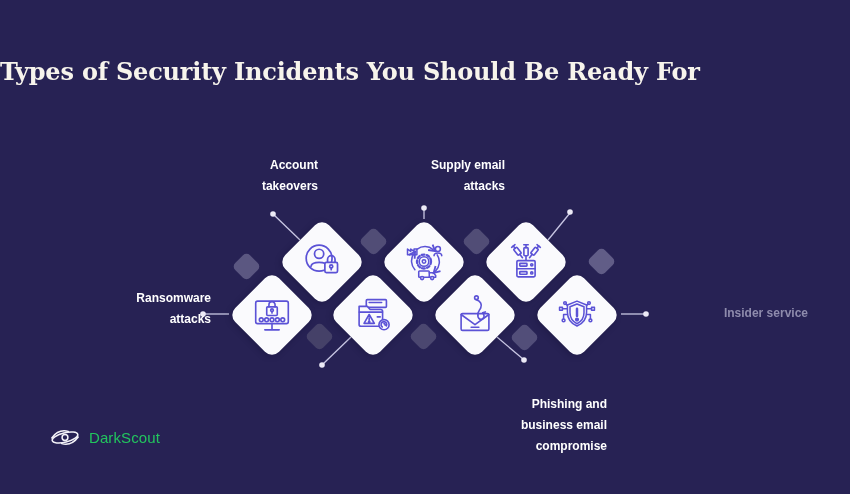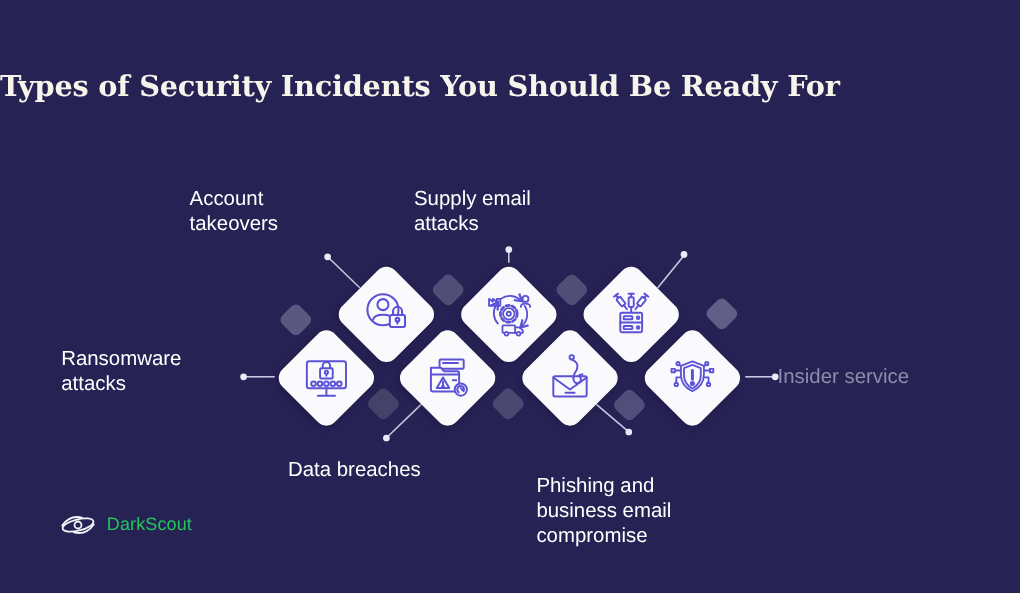--- a/index.html
+++ b/index.html
@@ -6,22 +6,22 @@
   .canvas{position:relative;width:850px;height:494px;background:#272254;overflow:hidden;
           font-family:"Liberation Sans",sans-serif;}
   .title{position:absolute;top:57px;left:0;width:100%;text-align:left;
          font-family:"DejaVu Serif",serif;font-weight:700;font-size:24px;line-height:30px;
          color:#f7f4ec;letter-spacing:-0.2px;}
   .node{position:absolute;width:88px;height:88px;}
   .diamond{position:absolute;left:13px;top:13px;width:62px;height:62px;background:#fafafd;
            border-radius:10px;transform:rotate(45deg);
            box-shadow:0 2px 6px rgba(10,8,40,.25);}
   .icon{position:absolute;left:21px;top:21px;}
-  .label{position:absolute;width:160px;color:#ffffff;font-weight:400;font-size:17px;
-         line-height:21px;text-align:left;white-space:pre-line;}
+  .label{position:absolute;width:160px;color:#ffffff;font-weight:700;font-size:12px;
+         line-height:21px;text-align:right;white-space:pre-line;}
   .n1{left:278px;top:218px}.n2{left:380px;top:218px}.n3{left:482px;top:218px}
   .n4{left:228px;top:271px}.n5{left:329px;top:271px}.n6{left:431px;top:271px}
   .n7{left:533px;top:271px}
   .lab-account{left:158px;top:155px}
   .lab-supply{left:345px;top:155px}
   .lab-ddos{left:540px;top:158px;width:196px}
   .lab-ransom{left:51px;top:288px}
   .lab-data{left:240px;top:381px}
   .lab-phish{left:447px;top:394px}
   .lab-insider{left:648px;top:303px;color:#8e8bac}
@@ -223,21 +223,20 @@
       </g>
     </svg>
   </div>
 
   <div class="label lab-account">Account
 takeovers</div>
   <div class="label lab-supply">Supply email
 attacks</div>
   <div class="label lab-ransom">Ransomware
 attacks</div>
-  <div class="label lab-data">Data breaches</div>
   <div class="label lab-phish">Phishing and
 business email
 compromise</div>
   <div class="label lab-insider">Insider service</div>
 
   <div class="logo">
     <svg width="32" height="23" viewBox="0 0 34 24">
       <g stroke="#f4f3f9" stroke-width="1.6" fill="none" stroke-linecap="round">
         <path d="M3,12.5 C8,5.5 14.5,4 20.5,5.5"></path>
         <path d="M31,11.5 C26,18.5 19.5,20 13.5,18.5"></path>

